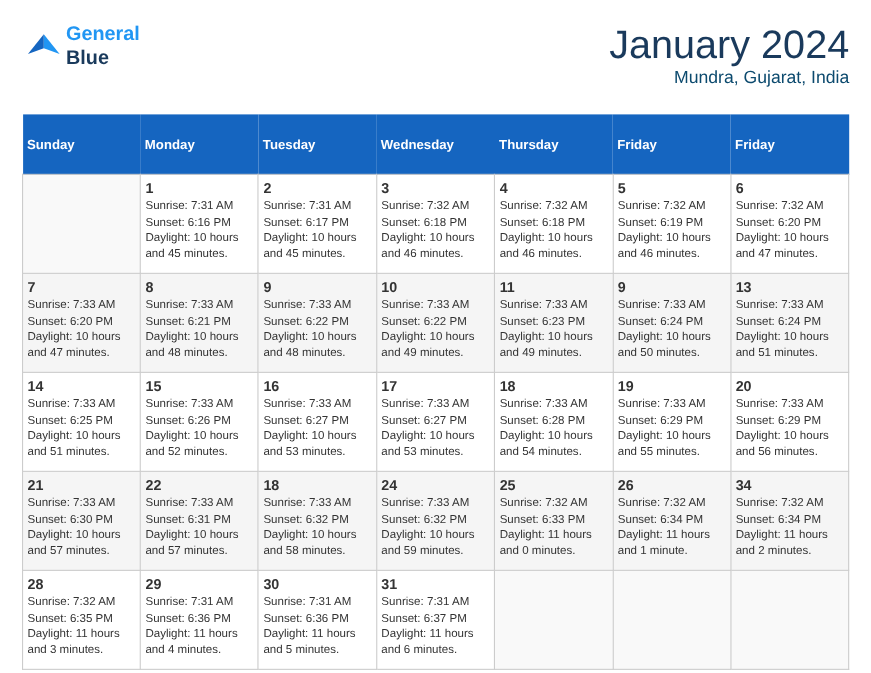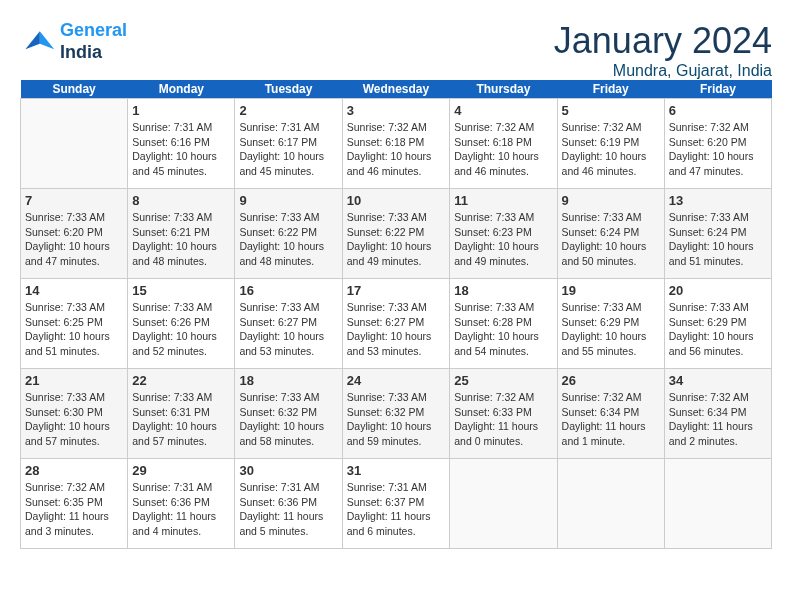--- a/index.html
+++ b/index.html
@@ -7,21 +7,21 @@
       font-family: Arial, sans-serif;
       background: #fff;
       width: 792px;
       min-height: 612px;
       padding: 20px;
     }
     .header {
       display: flex;
       justify-content: space-between;
       align-items: flex-start;
-      margin-bottom: 0;
+      margin-bottom: 24px;
     }
     .logo {
       display: flex;
       align-items: center;
     }
     .logo-text {
       font-size: 18px;
       font-weight: bold;
       color: #1a3a5c;
       line-height: 1.2;
@@ -48,22 +48,22 @@
       color: #0c4a6e;
     }
     table {
       width: 100%;
       border-collapse: collapse;
       font-size: 11px;
     }
     thead tr th {
       background-color: #1565C0;
       color: white;
-      padding: 2px 4px;
-      text-align: center;
+      padding: 20px 4px;
+      text-align: left;
       font-size: 12px;
       font-weight: bold;
     }
     tbody tr td {
       border: 1px solid #ccc;
       padding: 4px;
       vertical-align: top;
       width: 108px;
       min-height: 80px;
       height: 90px;
@@ -94,21 +94,21 @@
 <body>
 
 <div class="header">
   <div class="logo">
     <svg class="logo-icon" viewBox="0 0 40 40">
       <polygon points="22,8 38,28 22,22" fill="#2196F3"></polygon>
       <polygon points="22,8 6,28 22,22" fill="#1565C0"></polygon>
     </svg>
     <div class="logo-text">
       <div><span>General</span></div>
-      <div>India</div>
+      <div>Blue</div>
     </div>
   </div>
   <div class="title-section">
     <div class="month-title">January 2024</div>
     <div class="location">Mundra, Gujarat, India</div>
   </div>
 </div>
 
 <table>
   <thead>

